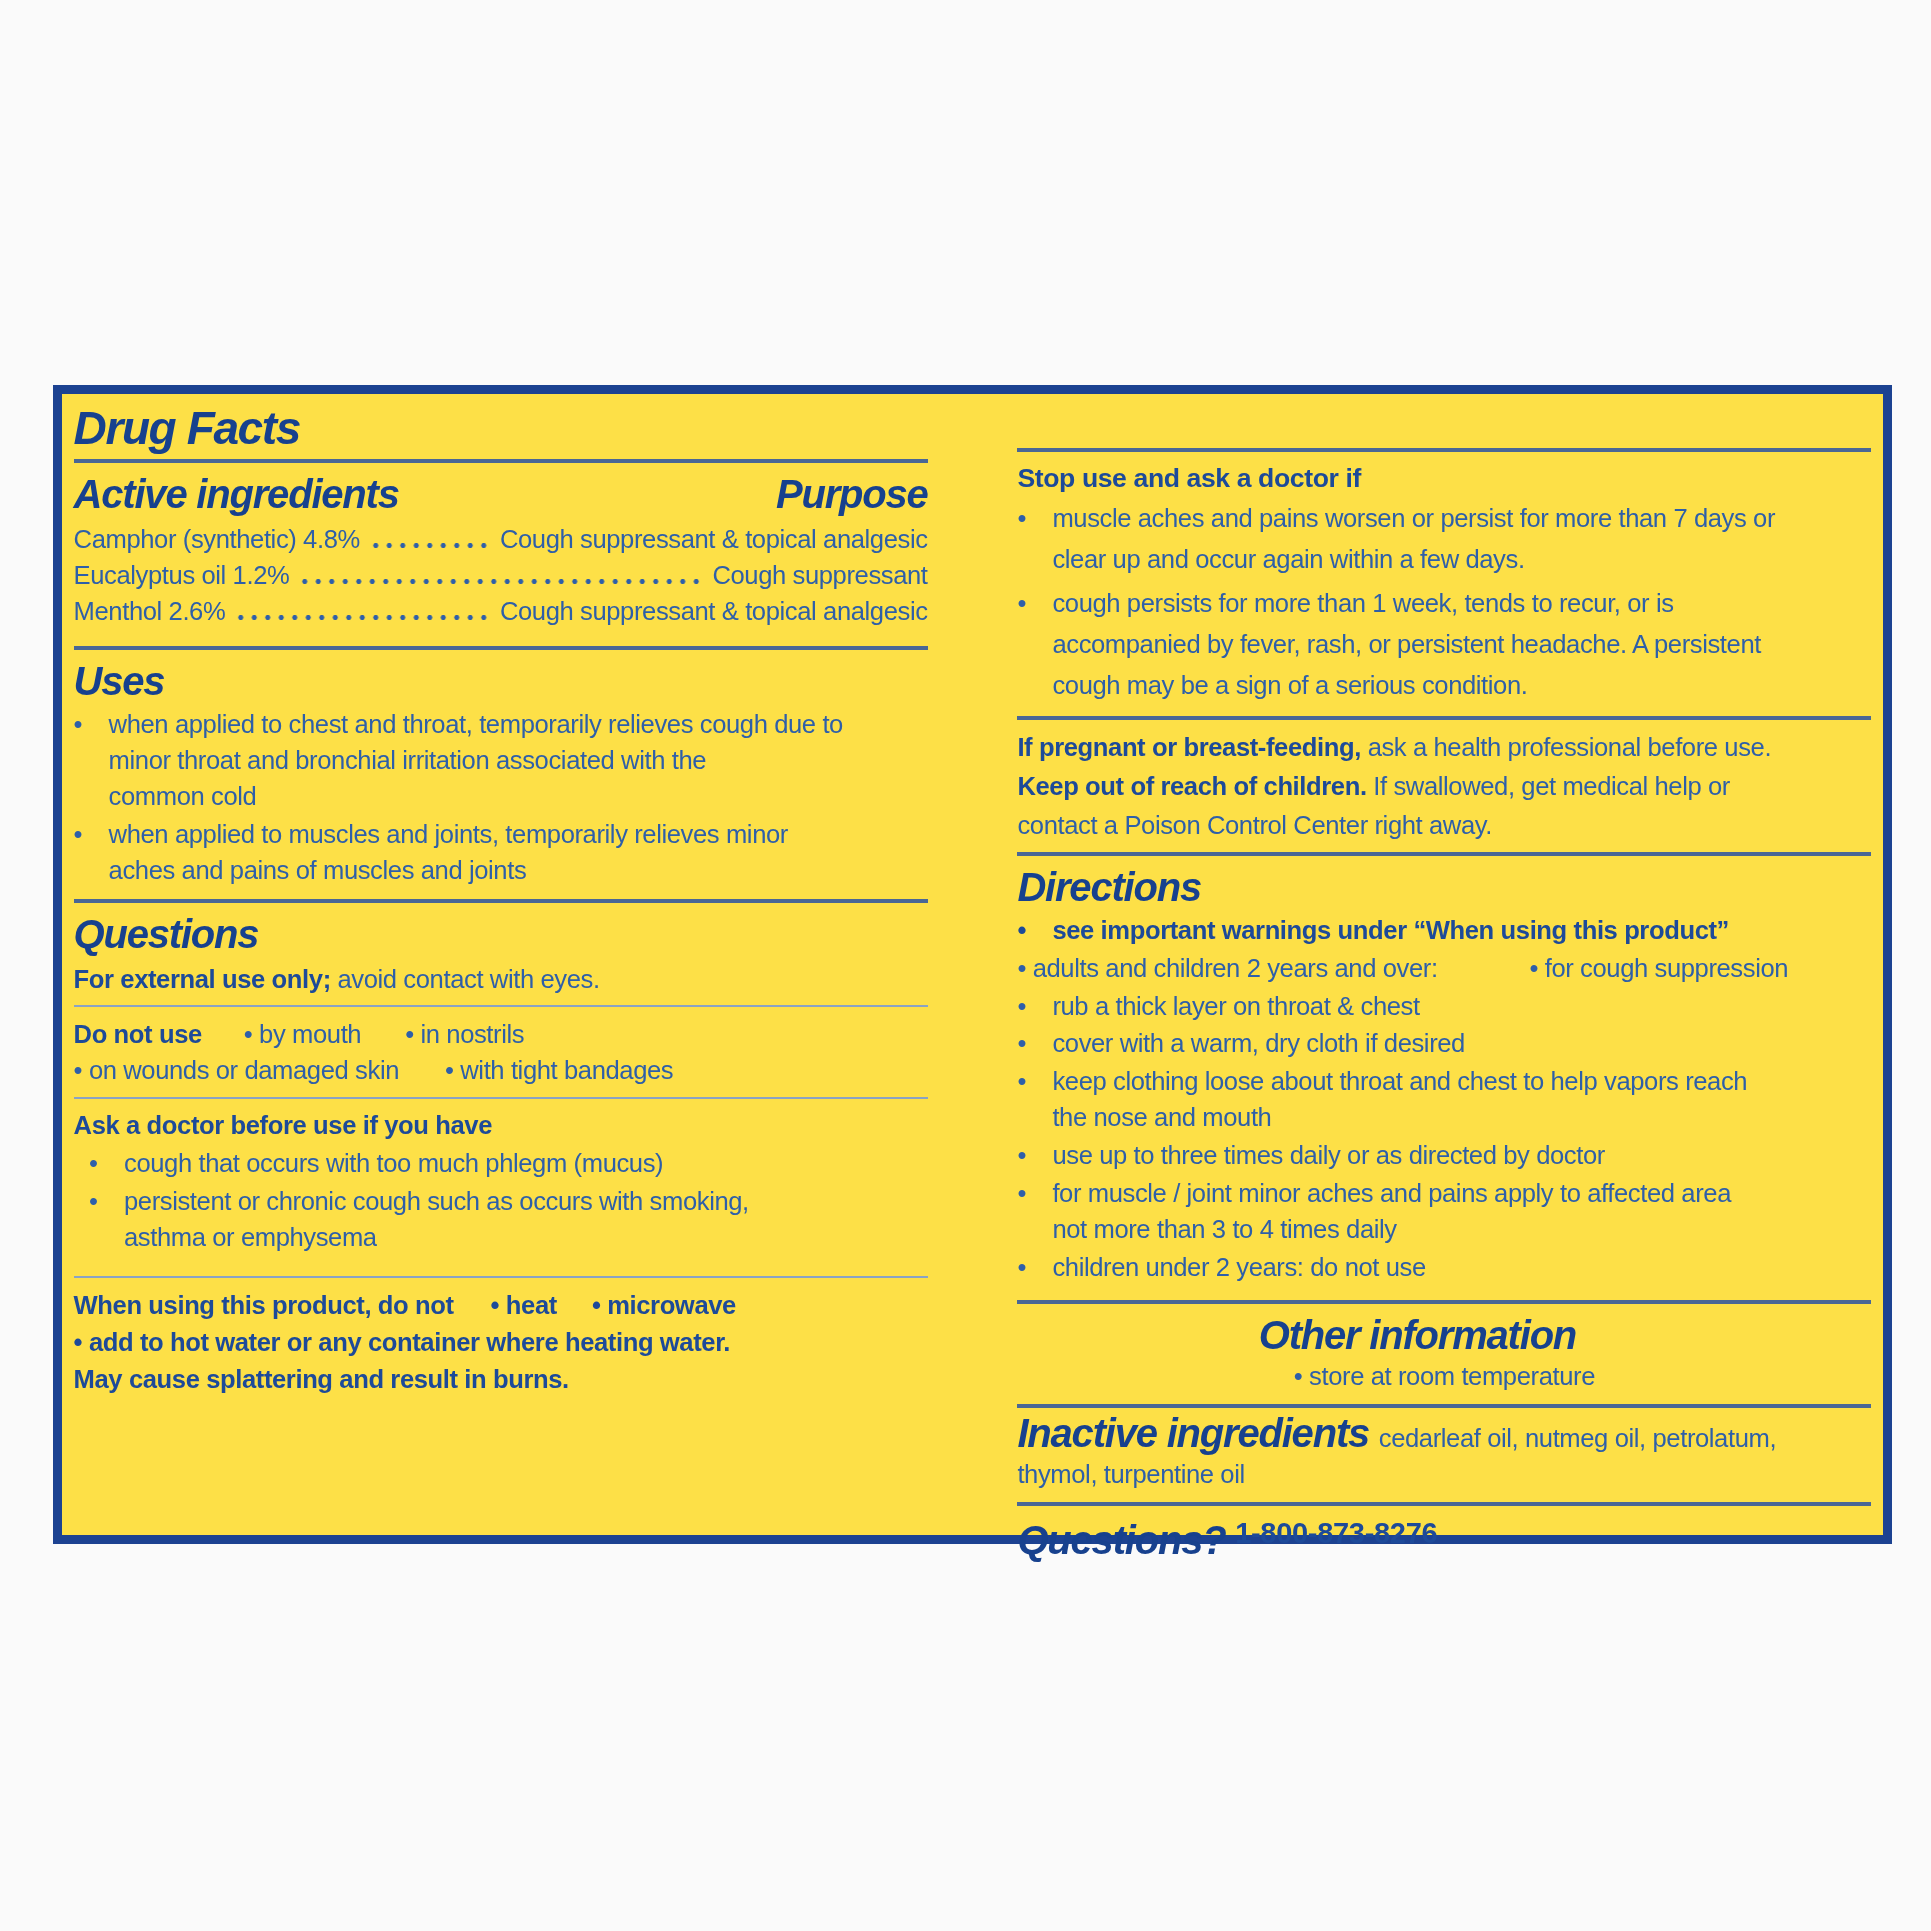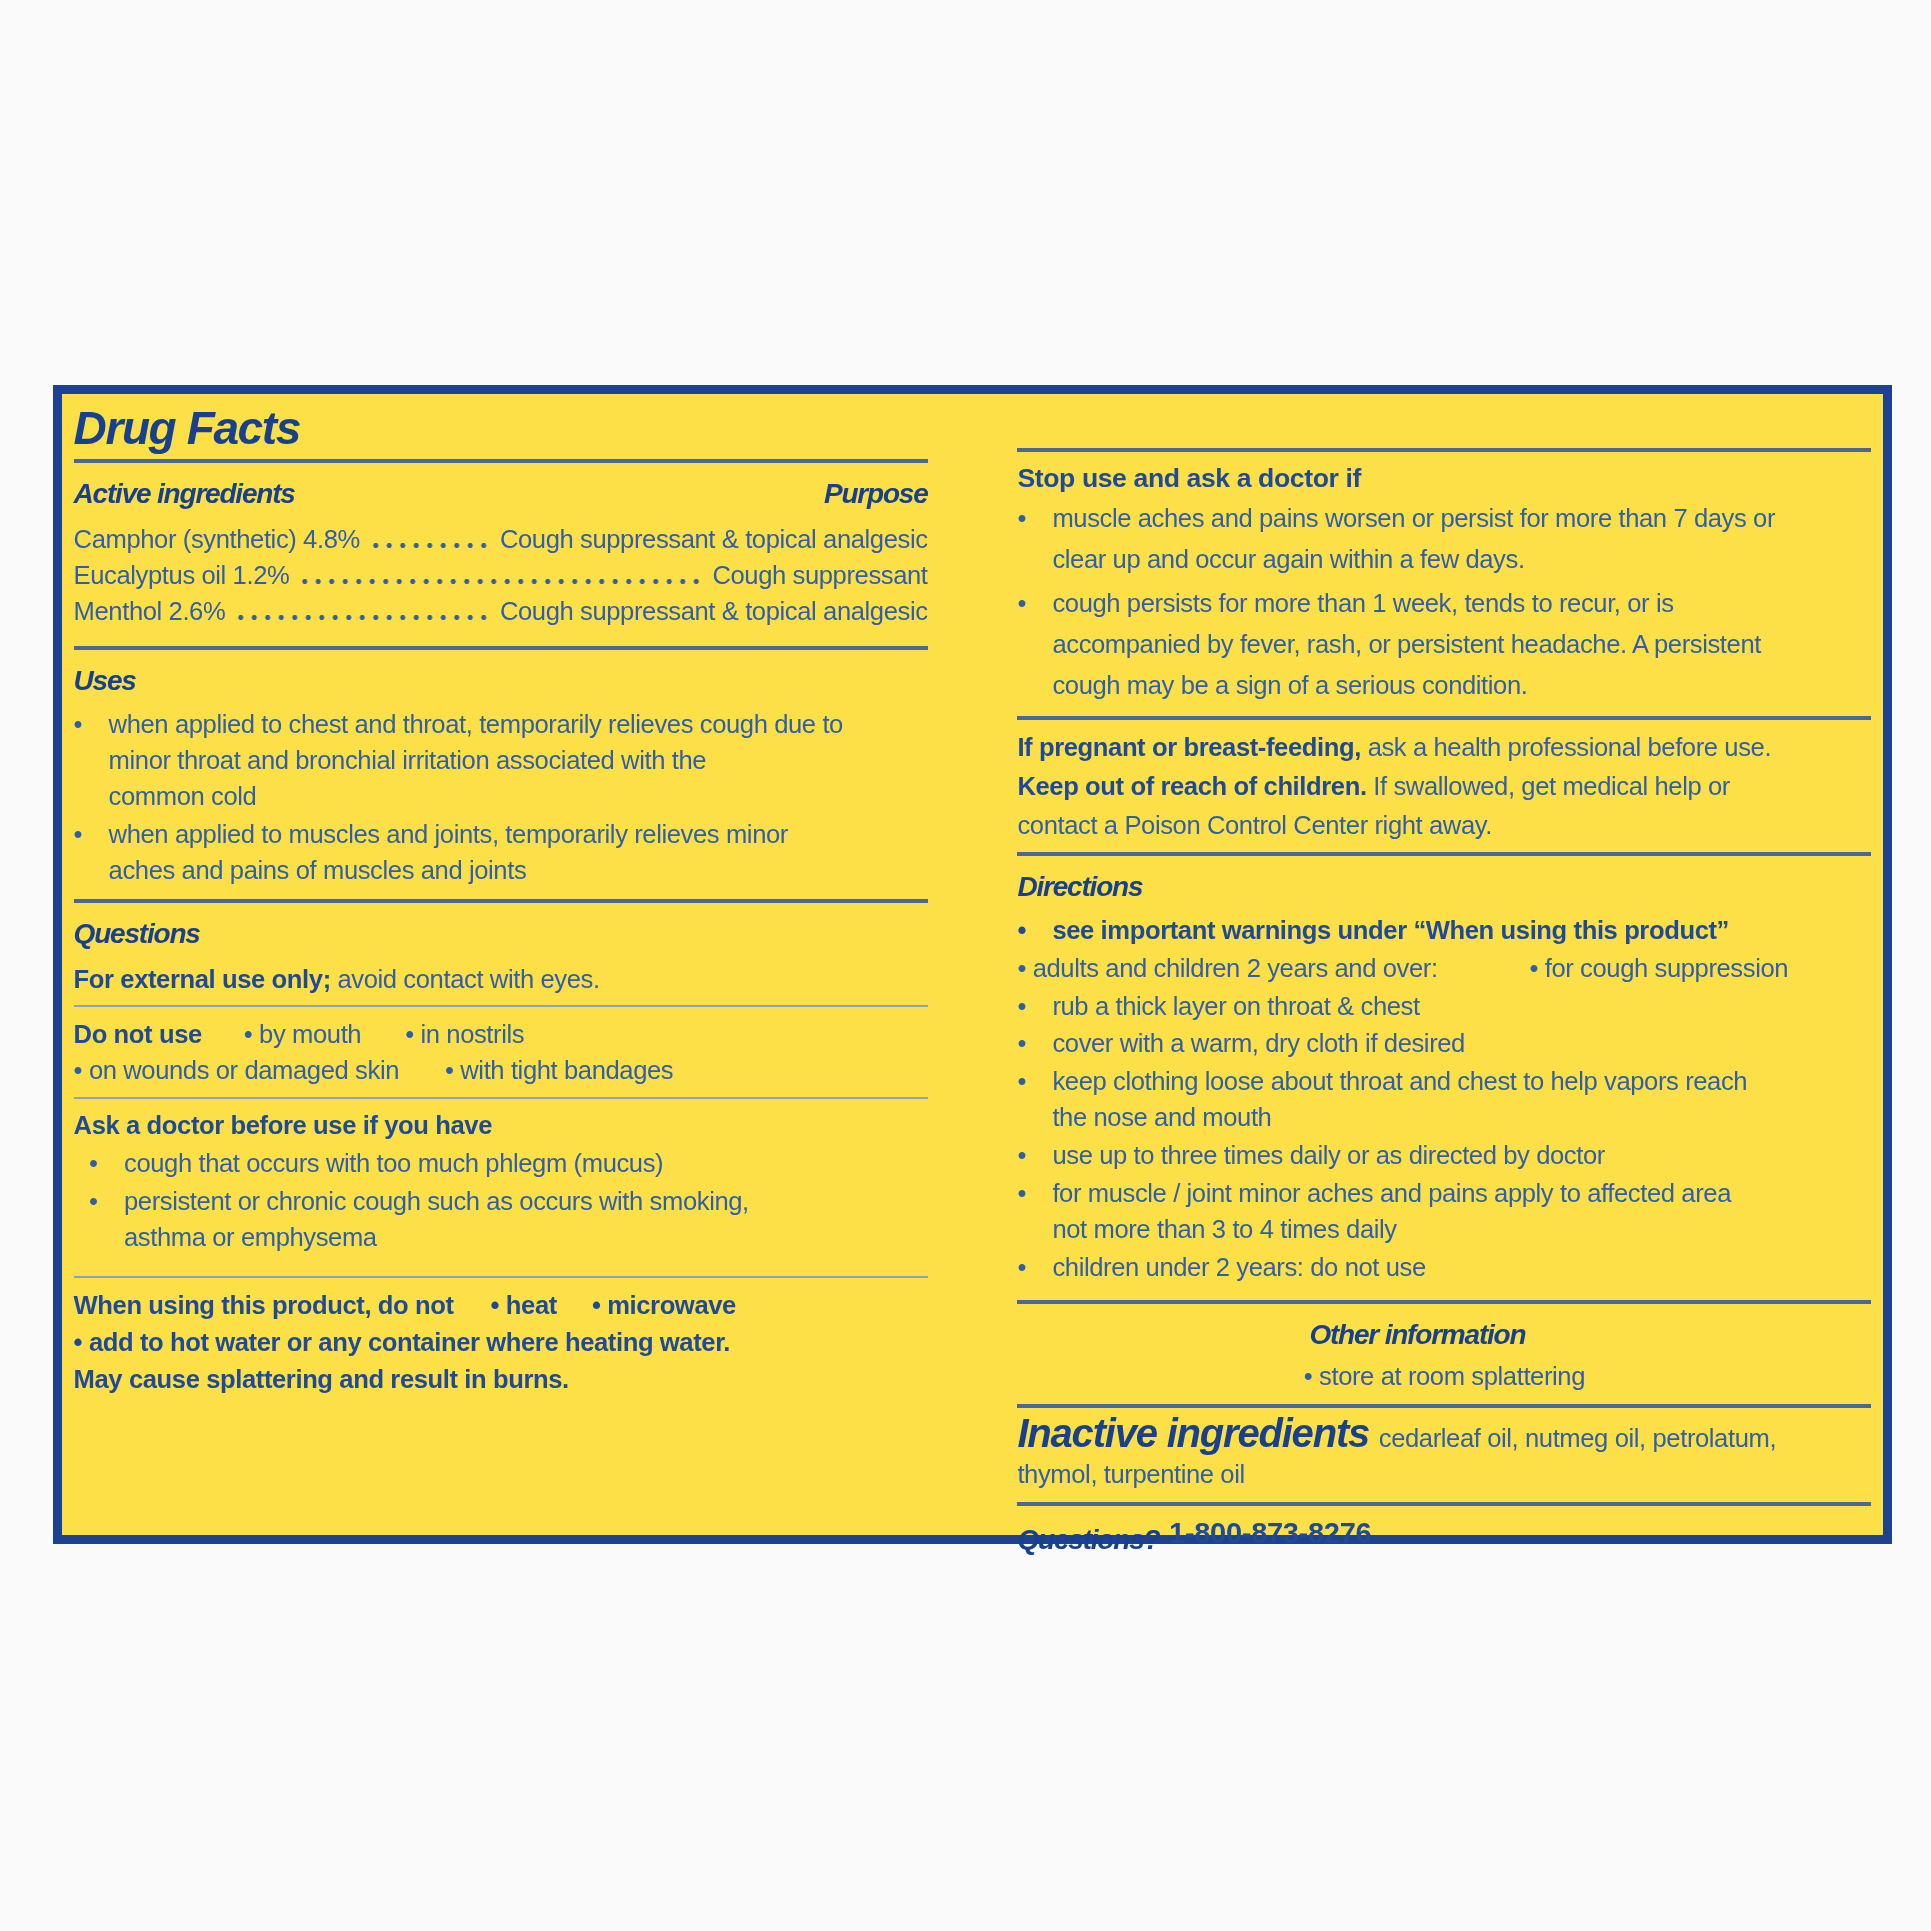--- a/index.html
+++ b/index.html
@@ -16,21 +16,21 @@
   .col{width:854px;}
   
   .rl{height:3.9px;background:#4a6795;margin:7.7px 0;}
   .rl-thin{height:1.9px;background:#8aa3c4;margin:8.7px 0;}
   
   .t-title{
     font-size:46px;font-weight:bold;font-style:italic;color:#17418e;
     letter-spacing:-1.4px;line-height:52px;margin:0;padding:0;
   }
   .t-h2{
-    font-size:28px;font-weight:bold;font-style:italic;color:#17418e;
+    font-size:40px;font-weight:bold;font-style:italic;color:#17418e;
     letter-spacing:-1.2px;line-height:46px;margin:0;padding:0;
   }
   
   .bt{font-size:25.6px;line-height:36px;color:#2e5fa9;letter-spacing:-0.4px;margin:0;}
   .bd{color:#1d4a99;font-weight:bold;}
   .pre{white-space:pre-line;}
   
   .bl{display:flex;margin:1.9px 0;}
   .bl .dot{flex:0 0 35px;}
   .bl .dot::before{content:"•";}
@@ -199,21 +199,21 @@
       <div class="bl bt">
         <span class="dot"></span>
         <span class="tx">children under 2 years: do not use</span>
       </div>
     </div>
 
     <div class="rl" style="margin-top:15.4px;"></div>
 
     <div class="other-row">
       <h2 class="t-h2">Other information</h2>
-      <span class="bt ib">store at room splattering</span>
+      <span class="bt ib">store at room temperature</span>
     </div>
 
     <div class="rl" style="margin-top:9.7px;"></div>
 
     <p class="bt" style="margin-top:3.9px;"><span class="h-inline">Inactive ingredients</span><span class="pre">cedarleaf oil, nutmeg oil, petrolatum,
 thymol, turpentine oil</span></p>
 
     <div class="rl" style="margin-top:9.7px;"></div>
 
     <div class="q-row">

